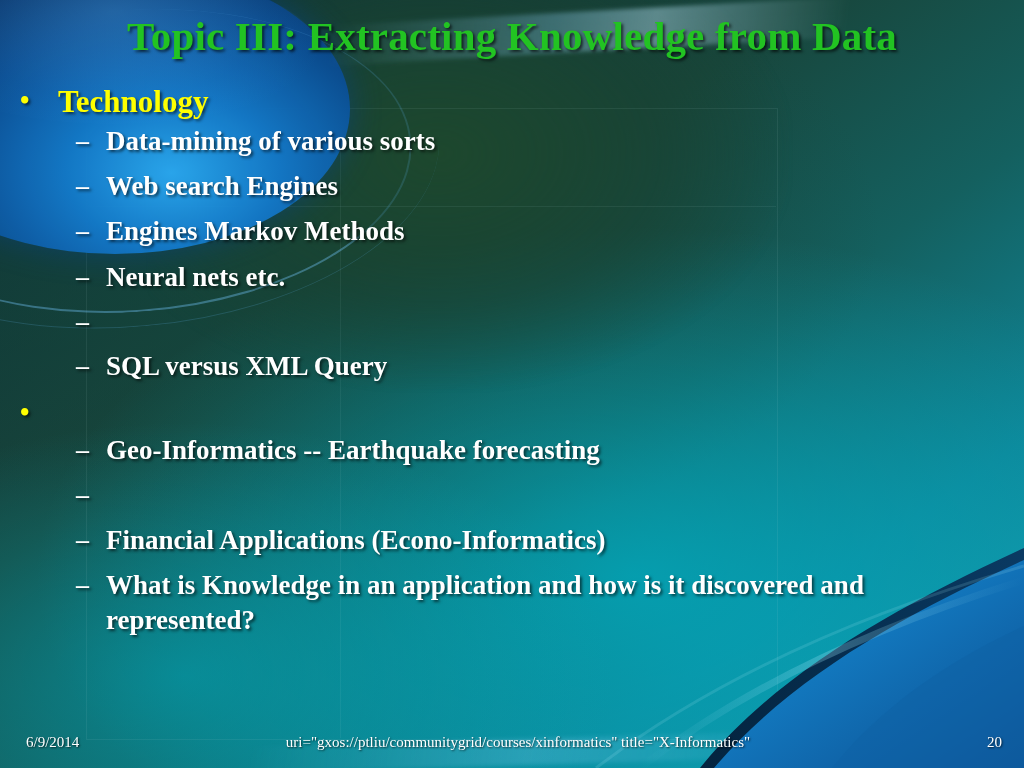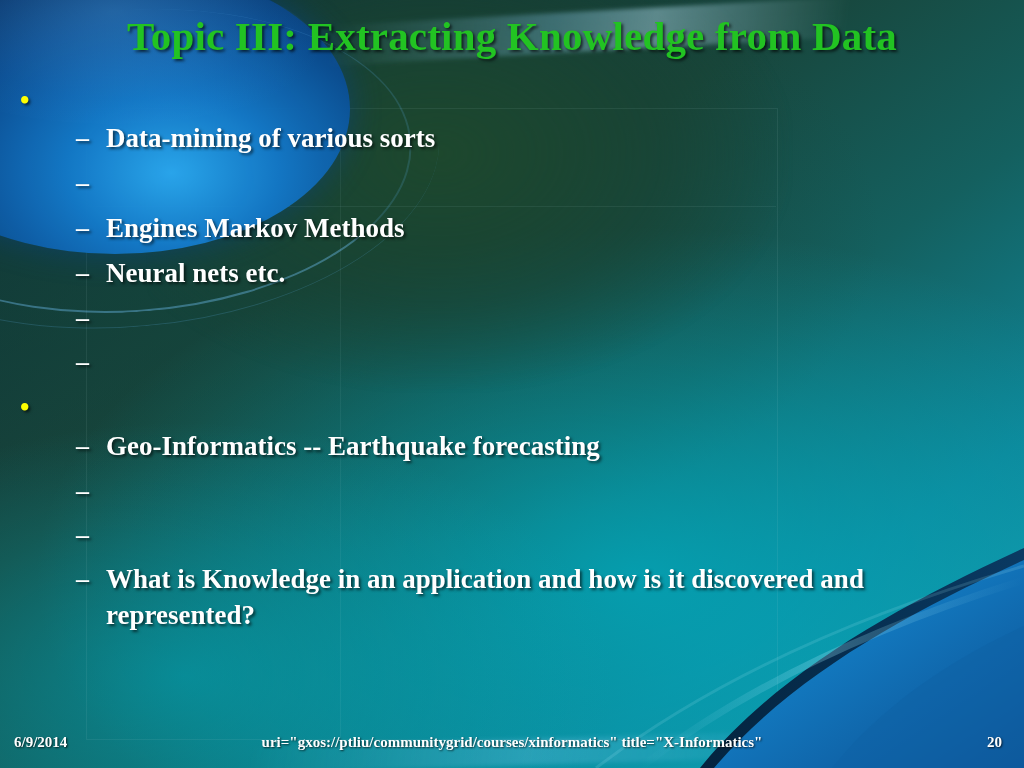--- a/index.html
+++ b/index.html
@@ -156,26 +156,26 @@
     padding-left: 62px;
     box-sizing: border-box;
     font-size: 26px;
     line-height: 1.32;
   }
   .l2 .txt { max-width: 905px; }
 
   
   .footer {
     position: absolute;
-    left: 0; right: 0;
+    left: 12px; right: 0;
     bottom: 8px;
     height: 30px;
     color: #ffffff;
     font-size: 15px;
-    font-weight: bold;
+    font-weight: normal;
     text-shadow: 1px 1px 2px rgba(0,0,0,0.7);
   }
   .footer .date { position: absolute; left: 14px; top: 4px; }
   .footer .uri  { position: absolute; left: 0; right: 0; top: 4px; text-align: center; }
   .footer .num  { position: absolute; right: 22px; top: 4px; }
 </style>
 </head>
 <body>
 
 <div id="slide">
@@ -216,57 +216,61 @@
   </svg>
 
   <div id="content">
 
     <div class="title">Topic III: Extracting Knowledge from Data</div>
 
     <div class="body-list">
 
       <div class="l1">
         <span class="marker">•</span>
+        <span class="txt">Technology</span>
       </div>
 
       <div class="l2">
         <span class="marker">–</span>
         <span class="txt">Data-mining of various sorts</span>
       </div>
       <div class="l2">
         <span class="marker">–</span>
+        <span class="txt">Web search Engines</span>
       </div>
       <div class="l2">
         <span class="marker">–</span>
         <span class="txt">Engines Markov Methods</span>
       </div>
       <div class="l2">
         <span class="marker">–</span>
         <span class="txt">Neural nets etc.</span>
       </div>
       <div class="l2">
         <span class="marker">–</span>
       </div>
       <div class="l2">
         <span class="marker">–</span>
+        <span class="txt">SQL versus XML Query</span>
       </div>
 
       <div class="l1">
         <span class="marker">•</span>
       </div>
 
       <div class="l2">
         <span class="marker">–</span>
         <span class="txt">Geo-Informatics -- Earthquake forecasting</span>
       </div>
       <div class="l2">
         <span class="marker">–</span>
       </div>
       <div class="l2">
         <span class="marker">–</span>
+        <span class="txt">Financial Applications (Econo-Informatics)</span>
       </div>
       <div class="l2">
         <span class="marker">–</span>
         <span class="txt">What is Knowledge in an application and how is it discovered and represented?</span>
       </div>
 
     </div>
 
     <div class="footer">
       <span class="date">6/9/2014</span>

